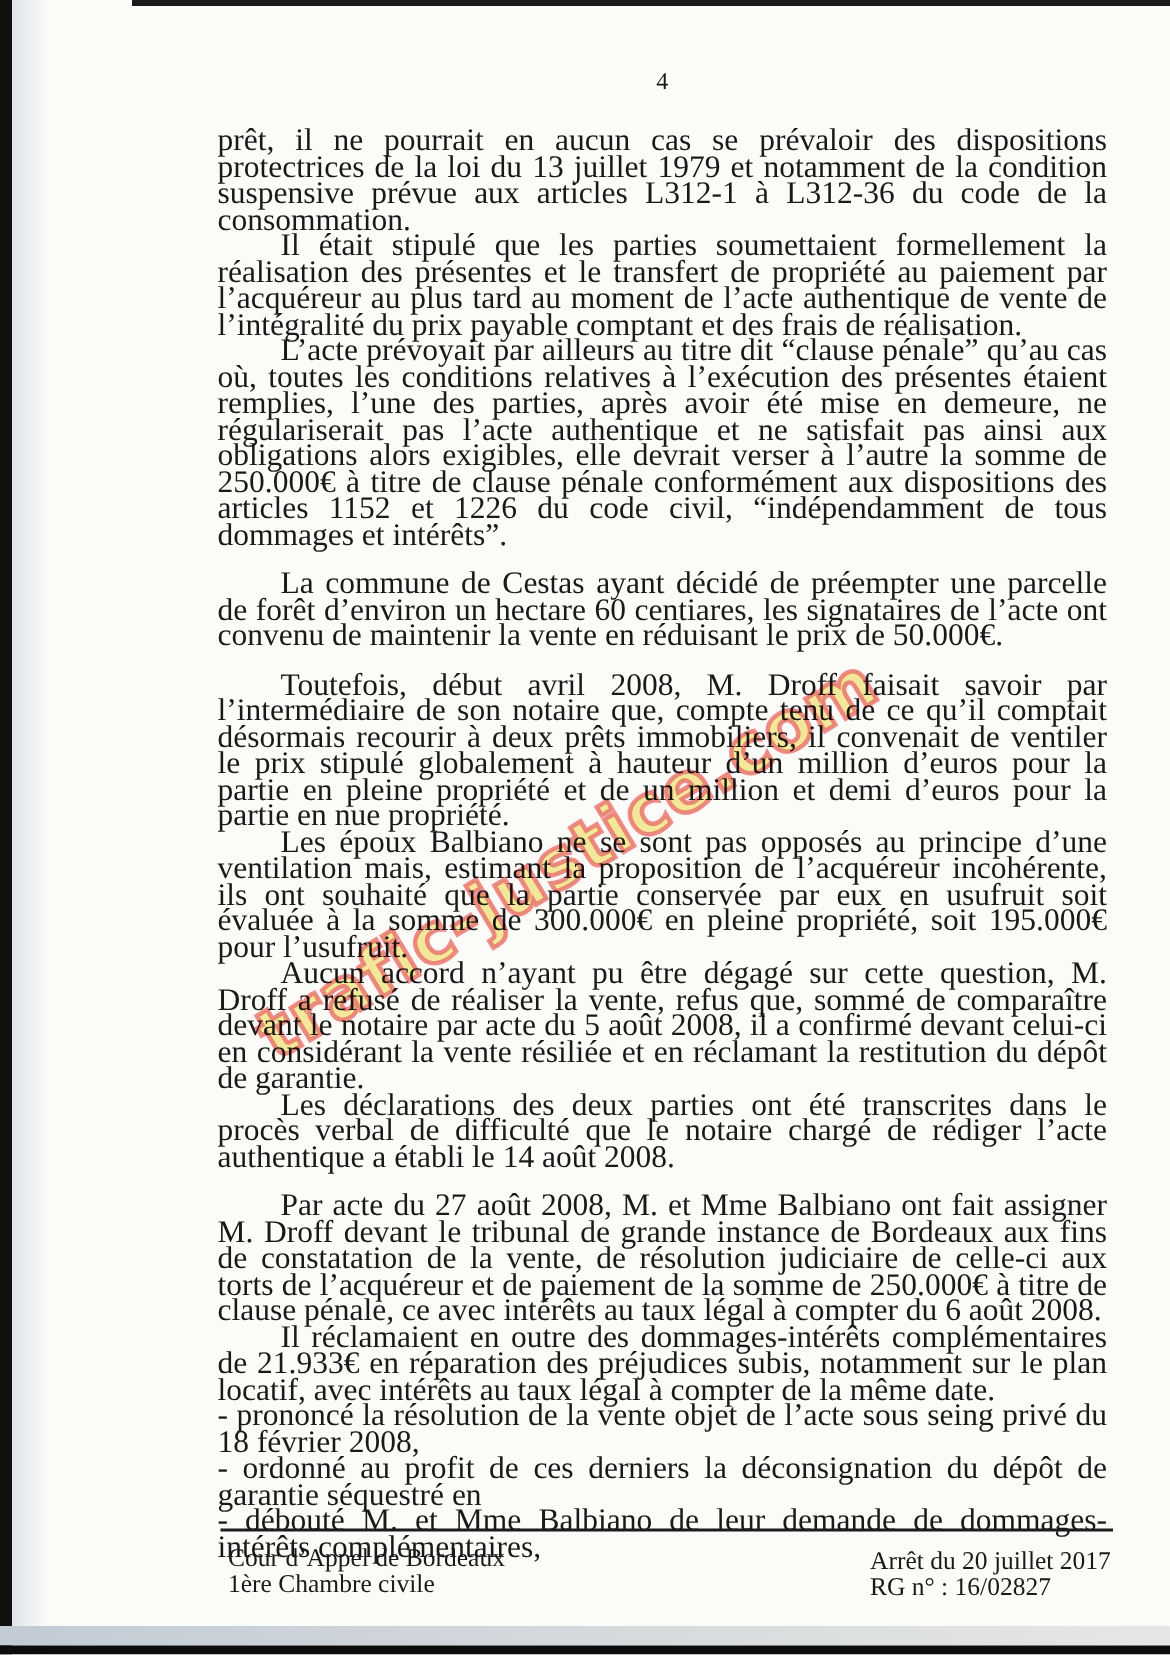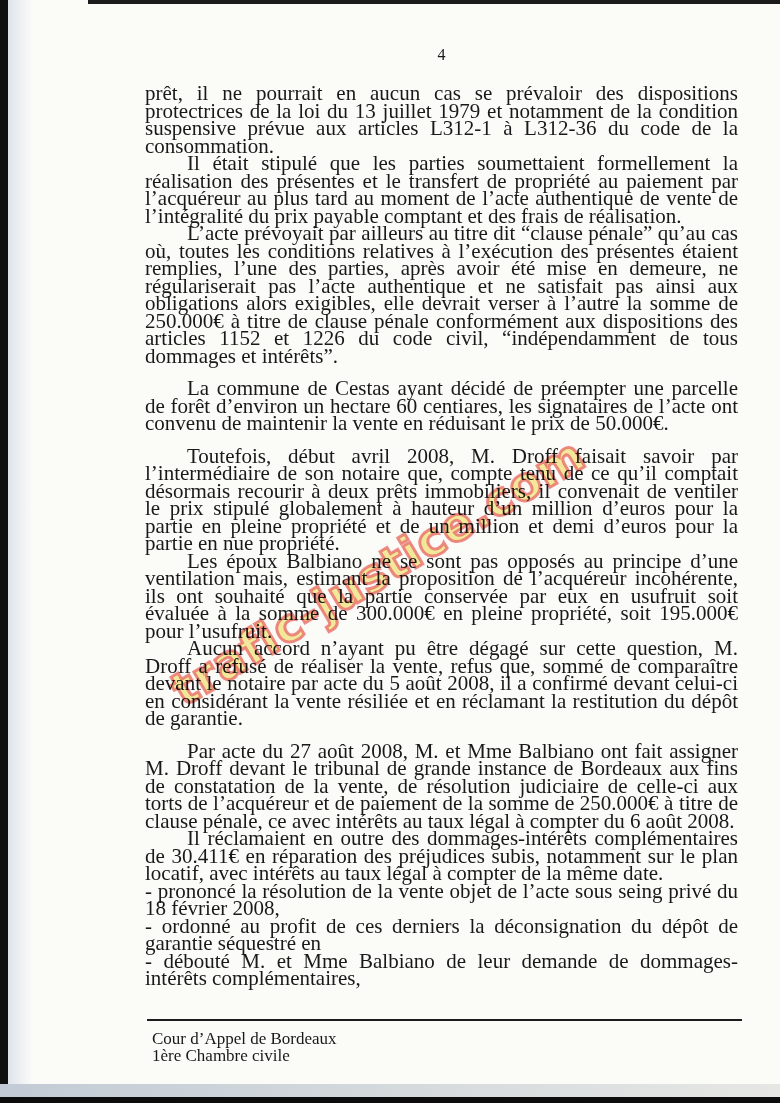--- a/index.html
+++ b/index.html
@@ -97,34 +97,39 @@
   <div class="content">
     <div id="page-number">4</div>
 
     <p>prêt, il ne pourrait en aucun cas se prévaloir des dispositions protectrices de la loi du 13 juillet 1979 et notamment de la condition suspensive prévue aux articles L312-1 à L312-36 du code de la consommation.</p>
     <p class="ind">Il était stipulé que les parties soumettaient formellement la réalisation des présentes et le transfert de propriété au paiement par l’acquéreur au plus tard au moment de l’acte authentique de vente de l’intégralité du prix payable comptant et des frais de réalisation.</p>
     <p class="ind">L’acte prévoyait par ailleurs au titre dit “clause pénale” qu’au cas où, toutes les conditions relatives à l’exécution des présentes étaient remplies, l’une des parties, après avoir été mise en demeure, ne régulariserait pas l’acte authentique et ne satisfait pas ainsi aux obligations alors exigibles, elle devrait verser à l’autre la somme de 250.000€ à titre de clause pénale conformément aux dispositions des articles  1152 et 1226 du code civil, “indépendamment de tous dommages et intérêts”.</p>
     <p class="ind sp">La commune de Cestas ayant décidé de préempter une parcelle de forêt d’environ un hectare 60 centiares, les signataires de l’acte ont convenu de maintenir la vente en réduisant le prix de 50.000€.</p>
     <p class="ind sp">Toutefois, début avril 2008, M. Droff faisait savoir par l’intermédiaire de son notaire que, compte tenu de ce qu’il comptait désormais recourir à deux prêts immobiliers, il convenait de ventiler le prix stipulé globalement à hauteur d’un million d’euros pour la partie en pleine propriété et de un million et demi d’euros pour la partie en nue propriété.</p>
     <p class="ind">Les époux Balbiano ne se sont pas opposés au principe d’une ventilation mais, estimant la proposition de l’acquéreur incohérente, ils ont souhaité que la partie conservée par eux en usufruit soit évaluée à la somme de 300.000€ en pleine propriété, soit 195.000€ pour l’usufruit.</p>
     <p class="ind">Aucun accord n’ayant pu être dégagé sur cette question, M. Droff a refusé de réaliser la vente, refus que, sommé de comparaître devant le notaire par acte du 5 août 2008, il a confirmé devant celui-ci en considérant la vente résiliée et en réclamant la restitution du dépôt de garantie.</p>
+    <p class="ind">Les déclarations des deux parties ont été transcrites dans le procès verbal de difficulté que le notaire chargé de rédiger l’acte authentique a établi le 14 août 2008.</p>
     <p class="ind sp">Par acte du 27 août 2008, M. et Mme Balbiano ont fait assigner M. Droff devant le tribunal de grande instance de Bordeaux aux fins de constatation de la vente, de résolution judiciaire de celle-ci aux torts de l’acquéreur et de paiement de la somme de 250.000€ à titre de clause pénale, ce avec intérêts au taux légal à compter du 6 août 2008.</p>
-    <p class="ind">Il réclamaient en outre des dommages-intérêts complémentaires de 30.411€ en réparation des préjudices subis, notamment sur le plan locatif, avec intérêts au taux légal à compter de la même date.</p>
+    <p class="ind">Il réclamaient en outre des dommages-intérêts complémentaires de 21.933€ en réparation des préjudices subis, notamment sur le plan locatif, avec intérêts au taux légal à compter de la même date.</p>
     <p>- prononcé la résolution de la vente objet de l’acte sous seing privé du 18 février 2008,</p>
     <p>- ordonné au profit de ces derniers la déconsignation du dépôt de garantie séquestré en</p>
     <p>- débouté M. et Mme Balbiano de leur demande de dommages-intérêts complémentaires,</p>
   </div>
 
   <div id="watermark">trafic-justice.com</div>
 
   <div id="footer-divider"></div>
   <div id="footer-left" class="footer-block">
     <div>Cour d’Appel de Bordeaux</div>
     <div>1ère Chambre civile</div>
   </div>
+  <div id="footer-right" class="footer-block">
+    <div>Arrêt du 20 juillet 2017</div>
+    <div>RG n° : 16/02827</div>
+  </div>
 
   <div class="edge-left"></div>
   <div class="edge-left-shade"></div>
   <div class="edge-top"></div>
   <div class="edge-bottom-shade"></div>
   <div class="edge-bottom"></div>
 
 </div>
 
 </body></html>

